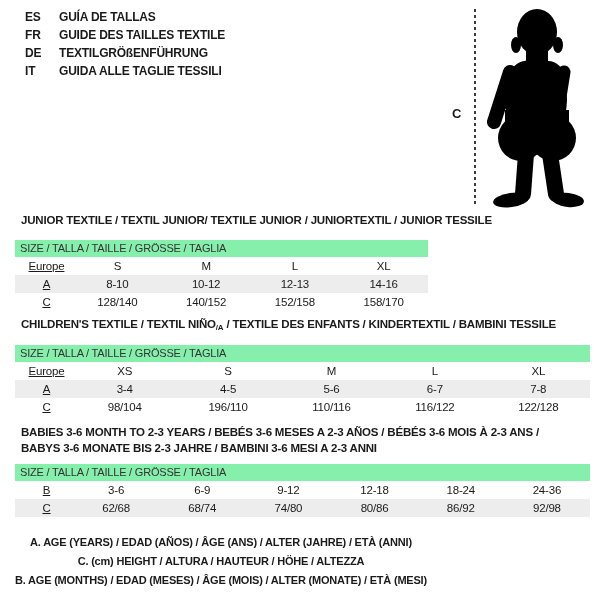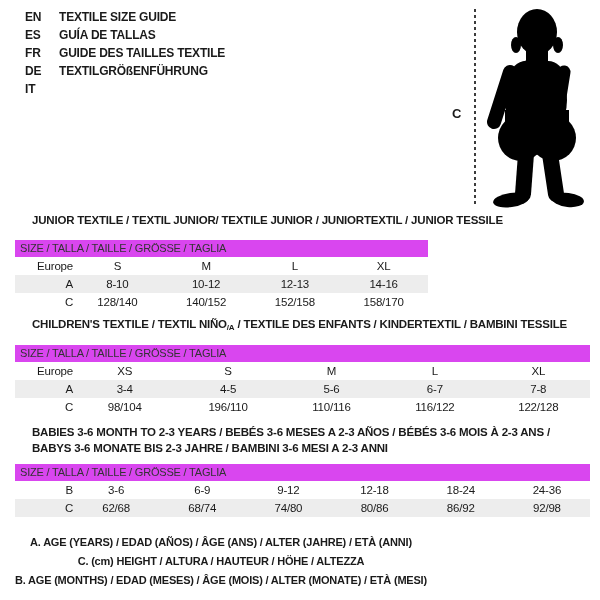--- a/index.html
+++ b/index.html
@@ -13,59 +13,56 @@
   .lang-code { width:34px; }
   .lang-title { white-space:nowrap; }
 
   
   .measure-line { position:absolute; left:474px; top:9px; width:2px; height:198px;
     background:repeating-linear-gradient(to bottom,#3c3c3c 0 3px,transparent 3px 6px); }
   .measure-label { position:absolute; left:452px; top:106px; font-weight:700; font-size:13px; }
   .baby { position:absolute; left:480px; top:4px; }
 
   
-  .sec-title { position:absolute; left:32px; font-weight:700; font-size:11.5px; white-space:nowrap; }
+  .sec-title { position:absolute; left:21px; font-weight:700; font-size:11.5px; white-space:nowrap; }
   .sub { font-size:8px; vertical-align:-2px; }
 
   
-  .size-bar { position:absolute; left:15px; height:17px; background:#d946ef; color:#333;
+  .size-bar { position:absolute; left:15px; height:17px; background:#86efac; color:#333;
     font-size:11px; line-height:17px; padding-left:5px; white-space:nowrap; }
   table.sz { position:absolute; left:15px; border-collapse:collapse; table-layout:fixed; font-size:11.5px; }
   table.sz td { height:18px; text-align:center; padding:0; white-space:nowrap; }
-  table.sz td.lbl { text-align:right; padding-left:5px; }
+  table.sz td.lbl { text-align:center; padding-left:5px;text-decoration:underline; }
   tr.alt td { background:#ededed; }
 
   
   .footnotes { position:absolute; left:15px; top:536px;text-align:center; }
   .footnote { height:19px; font-weight:700; font-size:11px; white-space:nowrap; }
 </style>
 </head>
 <body>
 
 <div class="canvas">
 
   <div class="langs">
     <div class="lang-row">
-      <span class="lang-code">EN</span>
-      <span class="lang-title">TEXTILE SIZE GUIDE</span>
-    </div>
-    <div class="lang-row">
       <span class="lang-code">ES</span>
       <span class="lang-title">GUÍA DE TALLAS</span>
     </div>
     <div class="lang-row">
       <span class="lang-code">FR</span>
       <span class="lang-title">GUIDE DES TAILLES TEXTILE</span>
     </div>
     <div class="lang-row">
       <span class="lang-code">DE</span>
       <span class="lang-title">TEXTILGRÖßENFÜHRUNG</span>
     </div>
     <div class="lang-row">
       <span class="lang-code">IT</span>
+      <span class="lang-title">GUIDA ALLE TAGLIE TESSILI</span>
     </div>
   </div>
 
   <div class="measure-line"></div>
   <div class="measure-label">C</div>
   <svg class="baby" width="120" height="205" viewBox="0 0 120 205" xmlns="http://www.w3.org/2000/svg">
     <g fill="#000000">
       <ellipse cx="57" cy="28" rx="20" ry="23"></ellipse>
       <ellipse cx="36" cy="41" rx="5" ry="8"></ellipse>
       <ellipse cx="78" cy="41" rx="5" ry="8"></ellipse>

